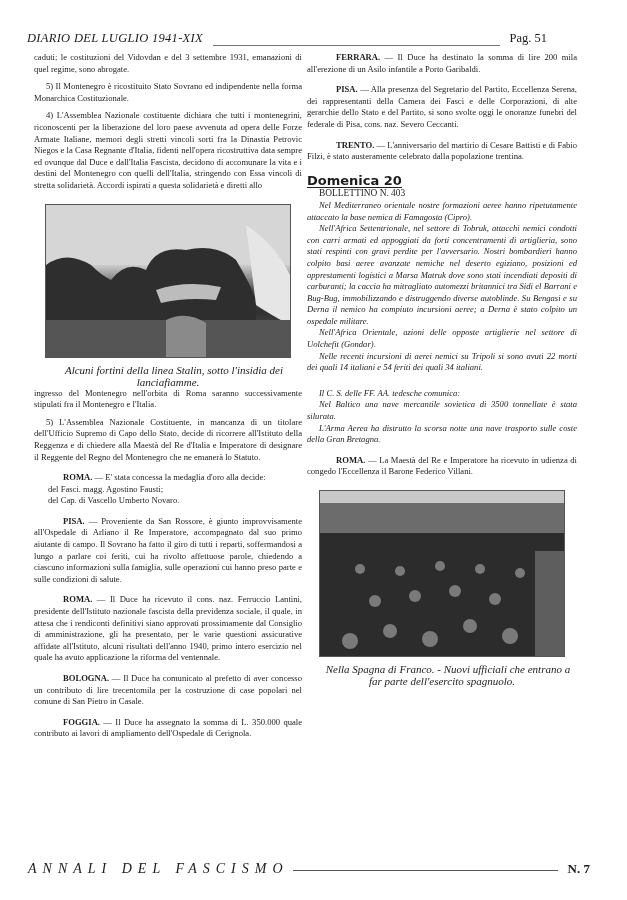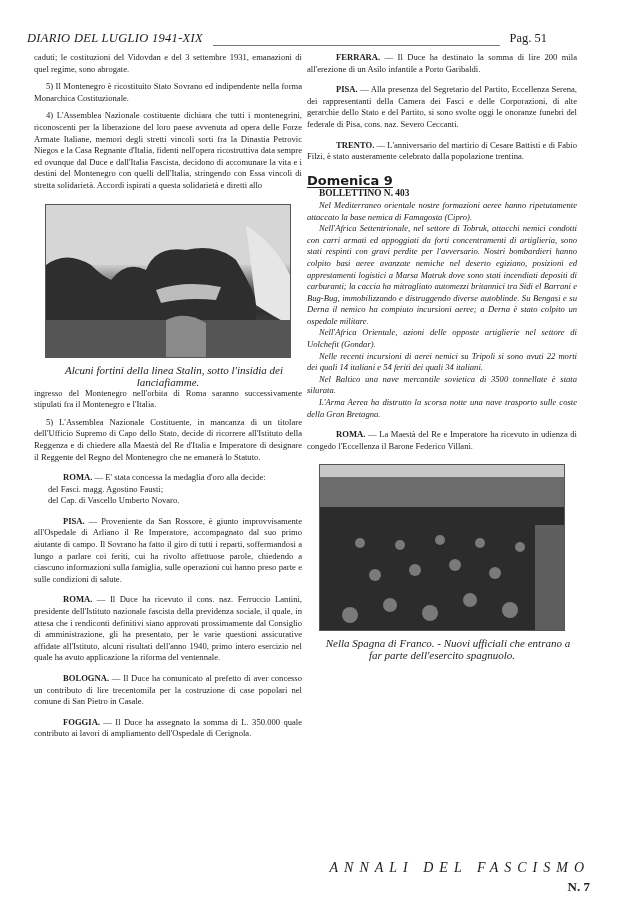--- a/index.html
+++ b/index.html
@@ -41,25 +41,25 @@
   .photo svg { position: absolute; left: 0; top: 0; width: 100%; height: 100%; }
   .caption {
     text-align: center; font-style: italic; font-size: 11px; line-height: 12px;
     text-indent: 0; margin: 2px 8px 8px 8px;
   }
   .section-heading {
     font-family: "DejaVu Sans", sans-serif; font-weight: bold; font-size: 13px;
     display: inline-block; border-bottom: 1.5px solid #222; padding-bottom: 1px;
     margin-top: 12px;
   }
-  .bulletin-heading { font-weight: bold; font-size: 9.4px; margin: 9px 0 6px 0; text-indent: 0; }
+  .bulletin-heading { font-weight: normal; font-size: 9.4px; margin: 9px 0 6px 0; text-indent: 0; }
 
   .footer {
     position: absolute; left: 28px; top: 860px; width: 562px; height: 18px;
-    display: flex; align-items: flex-end; font-family: "Liberation Serif", serif; flex-direction: column;
+    display: flex; align-items: center; font-family: "Liberation Serif", serif;
   }
   .footer .title { font-style: italic; font-size: 14px; letter-spacing: 6px; white-space: nowrap; }
   .footer .rule { flex: 1; border-top: 1px solid #555; margin: 2px 10px 0 4px; }
   .footer .issue { font-weight: bold; font-size: 13px; white-space: nowrap; }
 </style>
 </head>
 <body>
 
 <div class="page">
 
@@ -116,28 +116,29 @@
     <p>
       <span class="place">FERRARA.</span><span> — Il Duce ha destinato la somma di lire 200 mila all'erezione di un Asilo infantile a Porto Garibaldi.</span>
     </p>
     <p class="block">
       <span class="place">PISA.</span><span> — Alla presenza del Segretario del Partito, Eccellenza Serena, dei rappresentanti della Camera dei Fasci e delle Corporazioni, di alte gerarchie dello Stato e del Partito, si sono svolte oggi le onoranze funebri del federale di Pisa, cons. naz. Severo Ceccanti.</span>
     </p>
     <p class="block">
       <span class="place">TRENTO.</span><span> — L'anniversario del martirio di Cesare Battisti e di Fabio Filzi, è stato austeramente celebrato dalla popolazione trentina.</span>
     </p>
 
-    <div class="section-heading">Domenica 9</div>
+    <div class="section-heading">Domenica 20</div>
     <p class="bulletin-heading">BOLLETTINO N. 403</p>
 
     <p class="italic">Nel Mediterraneo orientale nostre formazioni aeree hanno ripetutamente attaccato la base nemica di Famagosta (Cipro).</p>
     <p class="italic">Nell'Africa Settentrionale, nel settore di Tobruk, attacchi nemici condotti con carri armati ed appoggiati da forti concentramenti di artiglieria, sono stati respinti con gravi perdite per l'avversario. Nostri bombardieri hanno colpito basi aeree avanzate nemiche nel deserto egiziano, posizioni ed apprestamenti logistici a Marsa Matruk dove sono stati incendiati depositi di carburanti; la caccia ha mitragliato automezzi britannici tra Sidi el Barrani e Bug-Bug, immobilizzando e distruggendo diverse autoblinde. Su Bengasi e su Derna il nemico ha compiuto incursioni aeree; a Derna è stato colpito un ospedale militare.</p>
     <p class="italic">Nell'Africa Orientale, azioni delle opposte artiglierie nel settore di Uolchefit (Gondar).</p>
     <p class="italic">Nelle recenti incursioni di aerei nemici su Tripoli si sono avuti 22 morti dei quali 14 italiani e 54 feriti dei quali 34 italiani.</p>
 
+    <p class="italic block" style="margin-top:14px">Il C. S. delle FF. AA. tedesche comunica:</p>
     <p class="italic">Nel Baltico una nave mercantile sovietica di 3500 tonnellate è stata silurata.</p>
     <p class="italic">L'Arma Aerea ha distrutto la scorsa notte una nave trasporto sulle coste della Gran Bretagna.</p>
 
     <p class="block">
       <span class="place">ROMA.</span><span> — La Maestà del Re e Imperatore ha ricevuto in udienza di congedo l'Eccellenza il Barone Federico Villani.</span>
     </p>
 
     <div class="photo parade">
       <svg viewBox="0 0 244 165" preserveAspectRatio="none">
         <rect x="0" y="0" width="244" height="12" fill="#c8c8c8"></rect>

